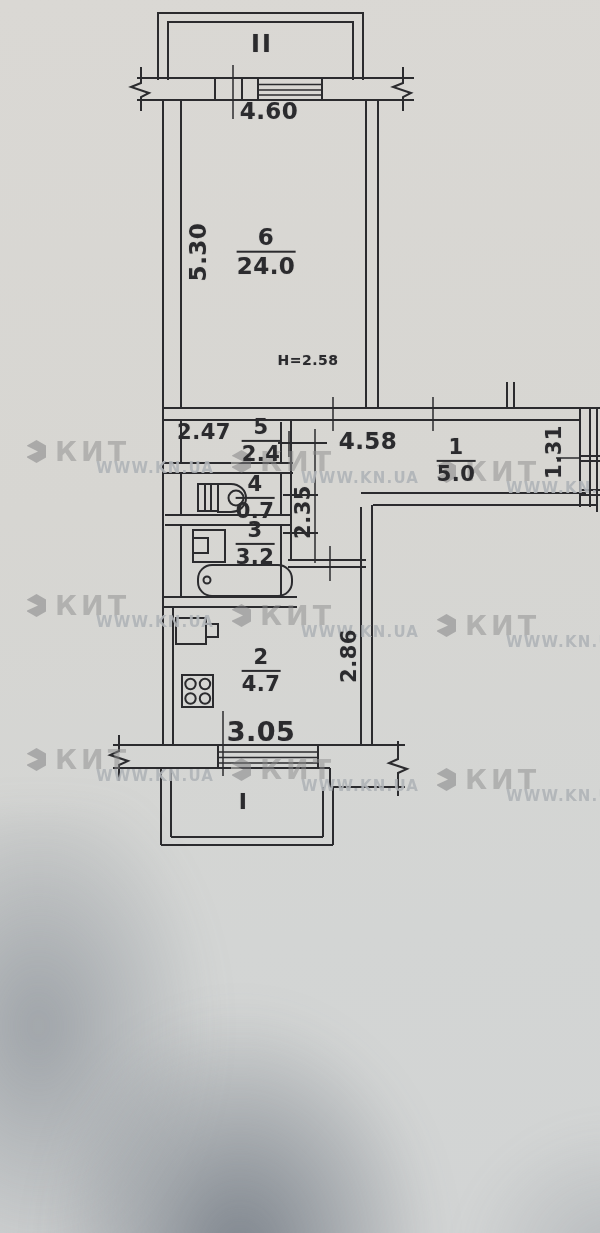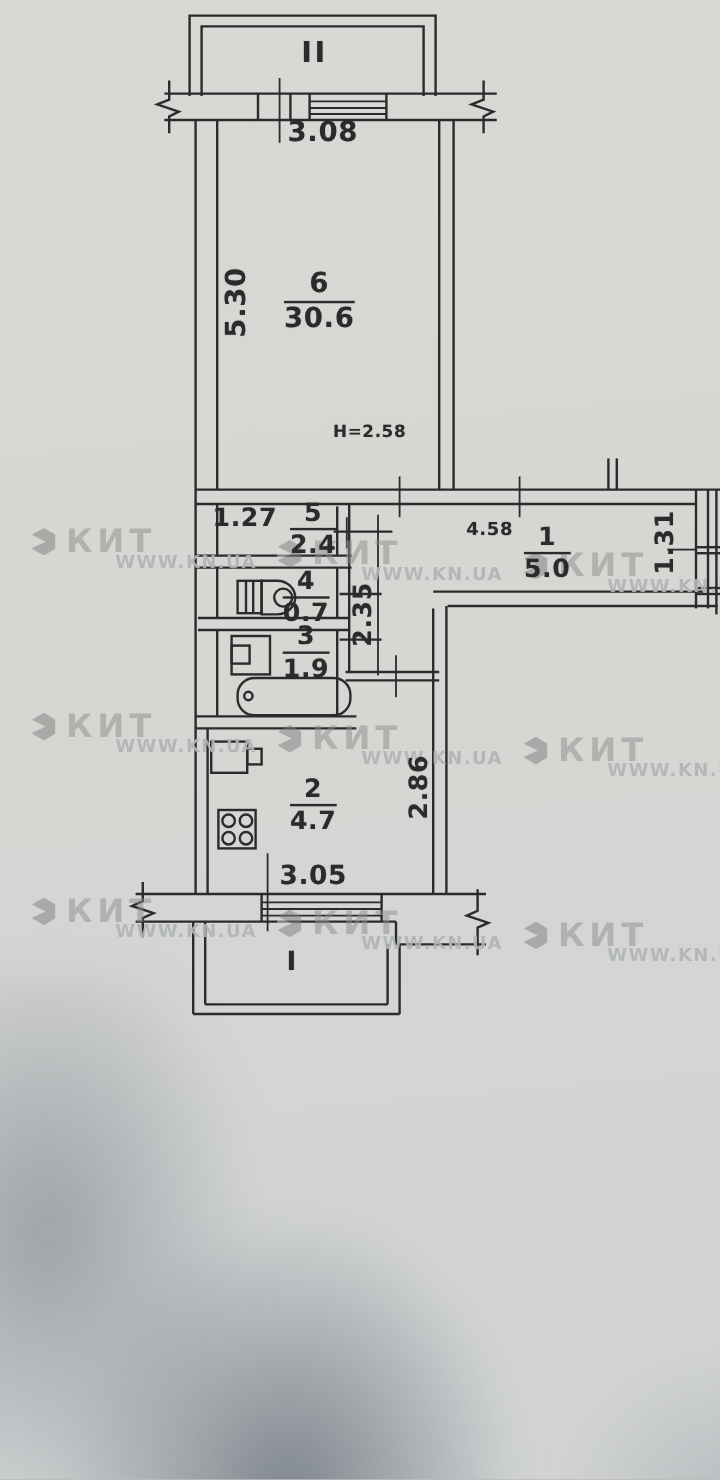--- a/index.html
+++ b/index.html
@@ -266,65 +266,65 @@
       <div class="wm-url" style="left: 506px; top: 481px;">WWW.KN.UA</div>
       <div class="wm-url" style="left: 96px; top: 615px;">WWW.KN.UA</div>
       <div class="wm-url" style="left: 301px; top: 625px;">WWW.KN.UA</div>
       <div class="wm-url" style="left: 506px; top: 635px;">WWW.KN.UA</div>
       <div class="wm-url" style="left: 96px; top: 769px;">WWW.KN.UA</div>
       <div class="wm-url" style="left: 301px; top: 779px;">WWW.KN.UA</div>
       <div class="wm-url" style="left: 506px; top: 789px;">WWW.KN.UA</div>
     </div>
 
   <div class="lbl" style="left:262px;top:44px;font-size:24px;letter-spacing:2px">II</div>
-  <div class="lbl" style="left:269px;top:111px;font-size:23px">3.08</div>
+  <div class="lbl" style="left:269px;top:111px;font-size:23px">4.60</div>
   <div class="lbl vdim" style="left:198px;top:252px;font-size:23px">5.30</div>
 
   <div class="frac" style="left:266px;top:252px;font-size:23px">
     <span class="num">6</span>
-    <span class="den">30.6</span>
+    <span class="den">24.0</span>
   </div>
 
   <div class="lbl" style="left:308px;top:360px;font-size:14px">H=2.58</div>
 
-  <div class="lbl" style="left:204px;top:432px;font-size:21px">1.27</div>
+  <div class="lbl" style="left:204px;top:432px;font-size:21px">2.47</div>
 
   <div class="frac" style="left:261px;top:441px">
     <span class="num">5</span>
     <span class="den">2.4</span>
   </div>
 
-  <div class="lbl" style="left:408px;top:441px;font-size:15px">4.58</div>
+  <div class="lbl" style="left:368px;top:441px;font-size:23px">4.58</div>
 
   <div class="frac" style="left:456px;top:461px">
     <span class="num">1</span>
     <span class="den">5.0</span>
   </div>
 
   <div class="lbl vdim" style="left:554px;top:452px;font-size:21px">1.31</div>
 
   <div class="frac" style="left:255px;top:498px">
     <span class="num">4</span>
     <span class="den">0.7</span>
   </div>
 
   <div class="lbl vdim" style="left:303px;top:512px;font-size:21px">2.35</div>
 
   <div class="frac" style="left:255px;top:544px">
     <span class="num">3</span>
-    <span class="den">1.9</span>
+    <span class="den">3.2</span>
   </div>
 
   <div class="frac" style="left:261px;top:671px">
     <span class="num">2</span>
     <span class="den">4.7</span>
   </div>
 
   <div class="lbl vdim" style="left:349px;top:656px;font-size:21px">2.86</div>
 
-  <div class="lbl" style="left:261px;top:731px;font-size:22px">3.05</div>
+  <div class="lbl" style="left:261px;top:731px;font-size:27px">3.05</div>
 
   <div class="lbl" style="left:243px;top:802px;font-size:22px">I</div>
 
   <div class="shadow sh-left"></div>
   <div class="shadow sh-bottom"></div>
   <div class="shadow sh-corner"></div>
 </div>
 
 </body></html>

